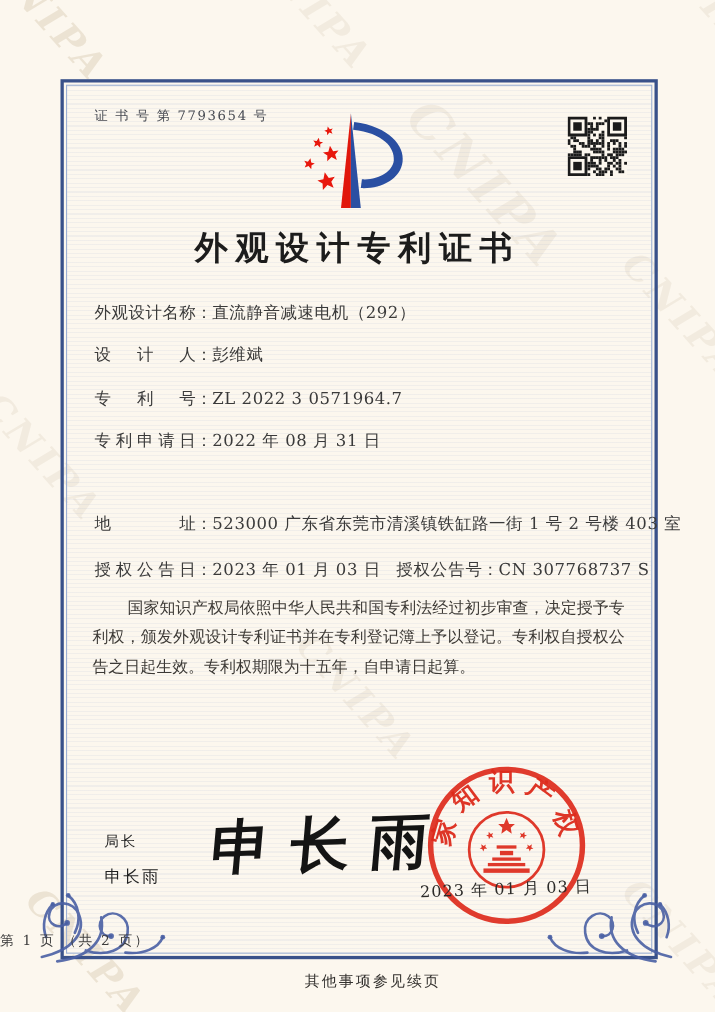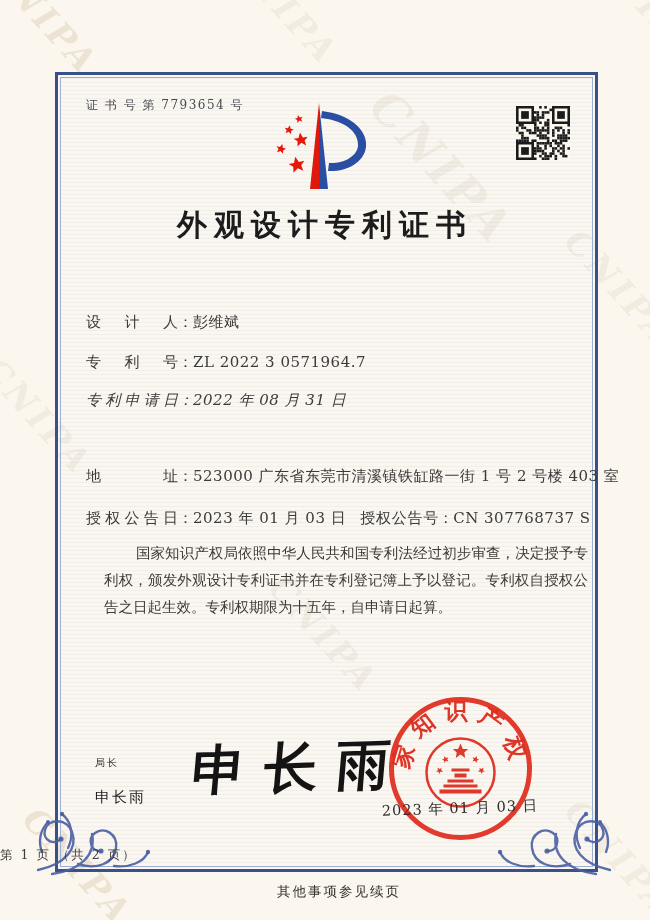--- a/index.html
+++ b/index.html
@@ -31,24 +31,24 @@
   .title{position:absolute;left:0;right:0;top:205px;text-align:center;font-size:30px;font-weight:700;
          letter-spacing:7px;color:#1c1c1c;z-index:3;}
 
   .row{position:absolute;left:86px;font-size:15px;color:#3a3a3a;z-index:3;white-space:nowrap;}
   .row .lbl{display:inline-block;width:92px;text-align:justify;text-align-last:justify;vertical-align:bottom;}
   .row .sep{display:inline-block;}
   .row .val{display:inline-block;letter-spacing:0.5px;}
   .row .pair2{margin-left:14px;}
 
   .para{position:absolute;left:84px;top:540px;width:484px;font-size:14.5px;line-height:27px;
-        color:#3d3a36;text-align:justify;z-index:3;margin-left:20px;}
+        color:#3d3a36;text-align:justify;z-index:3;}
   .para p{margin:0;text-indent:2.2em;}
 
-  .sig-title{position:absolute;left:95px;top:756px;font-size:10px;color:#1f1f1f;
+  .sig-title{position:absolute;left:95px;top:756px;font-size:13px;color:#1f1f1f;
              font-family:Liberation Sans, sans-serif;z-index:3;letter-spacing:2px;}
   .sig-name{position:absolute;left:95px;top:788px;font-size:15px;color:#1f1f1f;
              font-family:"Liberation Sans","DejaVu Sans",sans-serif;z-index:3;letter-spacing:2px;}
   .sig-hand{position:absolute;left:192px;top:732px;font-size:54px;font-weight:600;color:#141414;
             letter-spacing:18px;transform:rotate(-2deg) skewX(-7deg);z-index:3;white-space:nowrap;}
 
   .seal{position:absolute;left:368px;top:676px;z-index:3;opacity:0.96;}
   .seal-date{position:absolute;left:376px;top:799px;width:168px;text-align:center;font-size:14.5px;
              color:#2c2b29;letter-spacing:1px;transform:rotate(-2deg);z-index:4;white-space:nowrap;}
 
@@ -293,27 +293,30 @@
             <rect x="22" y="40" width="2" height="2"></rect>
             <rect x="24" y="40" width="2" height="2"></rect>
             <rect x="30" y="40" width="2" height="2"></rect>
           </g>
       </g>
     </svg>
   </div>
 
   <div class="title">外观设计专利证书</div>
 
+  <div class="row" style="top:275px;">
+    <span class="lbl">外观设计名称</span><span class="sep">：</span><span class="val">直流静音减速电机（292）</span>
+  </div>
   <div class="row" style="top:313px;">
     <span class="lbl">设计人</span><span class="sep">：</span><span class="val">彭维斌</span>
   </div>
   <div class="row" style="top:353px;">
     <span class="lbl">专利号</span><span class="sep">：</span><span class="val">ZL 2022 3 0571964.7</span>
   </div>
-  <div class="row" style="top:391px;font-style:italic;">
+  <div class="row" style="top:391px;">
     <span class="lbl">专利申请日</span><span class="sep">：</span><span class="val">2022 年 08 月 31 日</span>
   </div>
   <div class="row" style="top:467px;">
     <span class="lbl">地址</span><span class="sep">：</span><span class="val">523000 广东省东莞市清溪镇铁缸路一街 1 号 2 号楼 403 室</span>
   </div>
   <div class="row" style="top:509px;">
     <span class="lbl">授权公告日</span><span class="sep">：</span><span class="val">2023 年 01 月 03 日</span><span class="pair2 lbl" style="width:78px;">授权公告号</span><span class="sep">：</span><span class="val">CN 307768737 S</span>
   </div>
 
   <div class="para">

